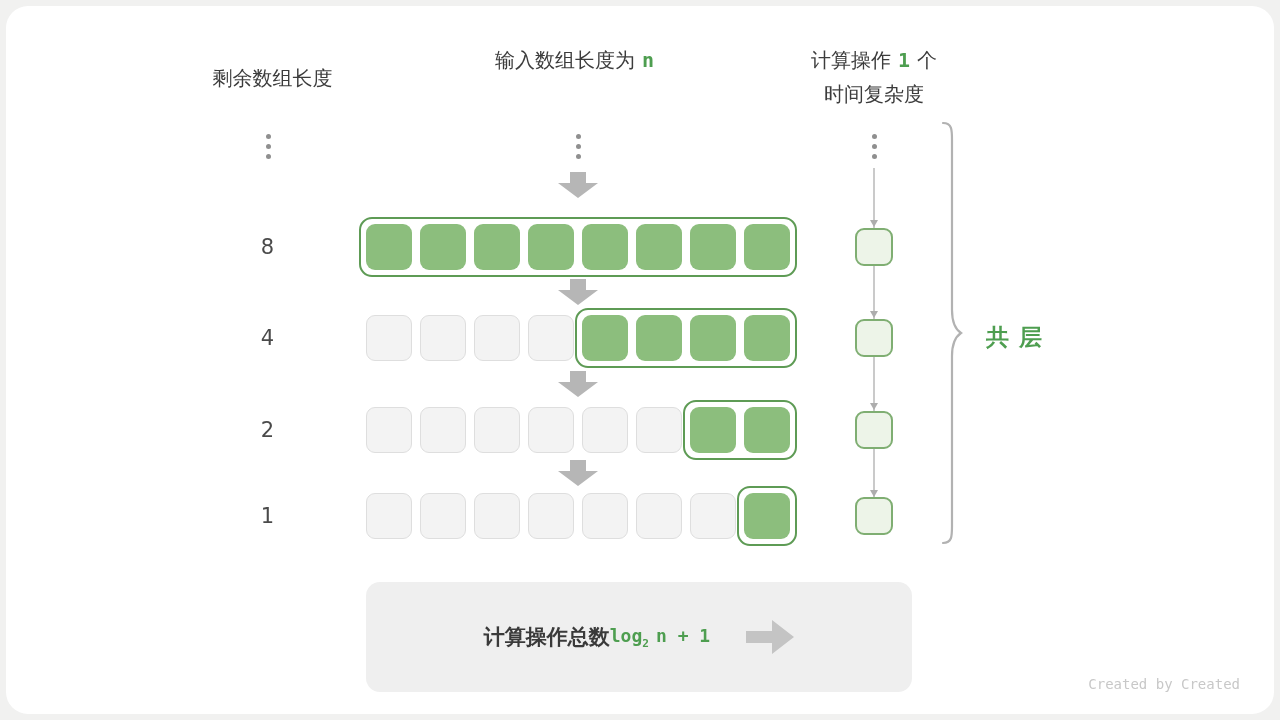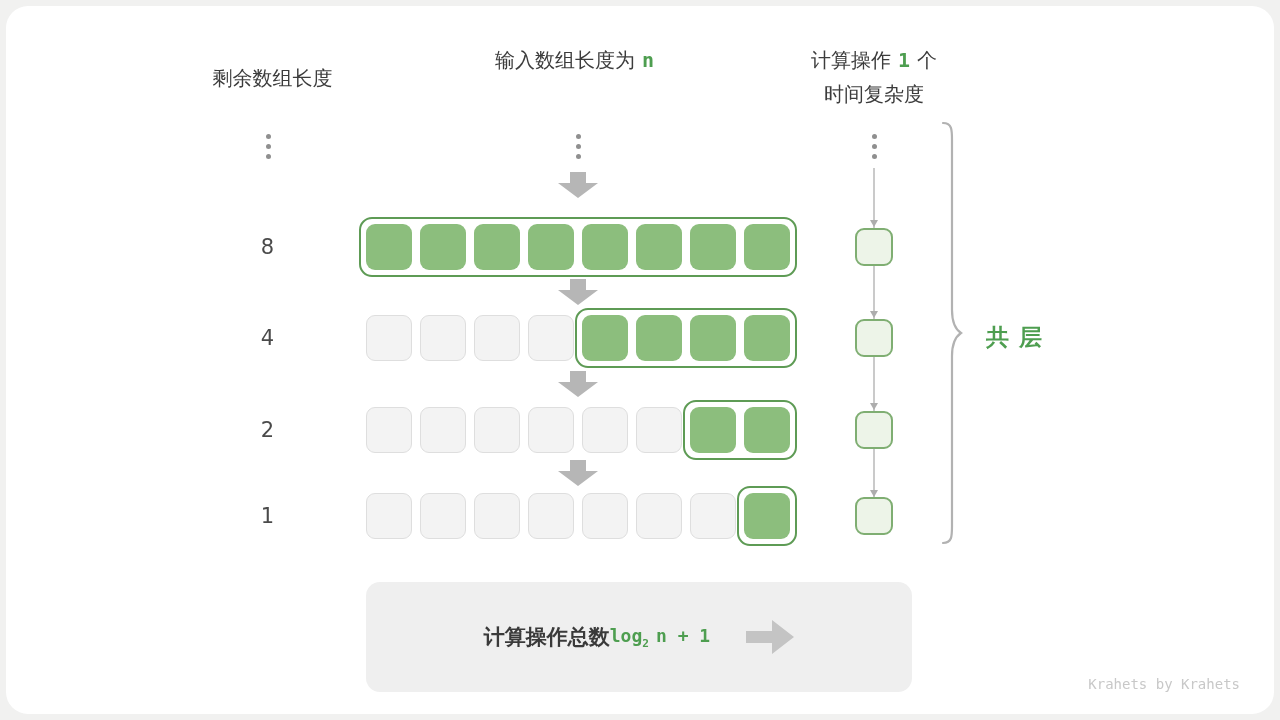--- a/index.html
+++ b/index.html
@@ -196,14 +196,14 @@
       <div class="sum-title">计算操作总数</div>
       <div class="sum-formula green">
         <span>log</span><sub>2</sub><span class="rest">n + 1</span>
       </div>
     </div>
     <svg width="48" height="34" viewBox="0 0 48 34">
       <polygon points="0,11 26,11 26,0 48,17 26,34 26,23 0,23" fill="#c4c4c4"></polygon>
     </svg>
   </div>
 
-  <div class="credit">Krahets by Krahets</div>
+  <div class="credit">Created by Created</div>
 </div>
 
 </body></html>

